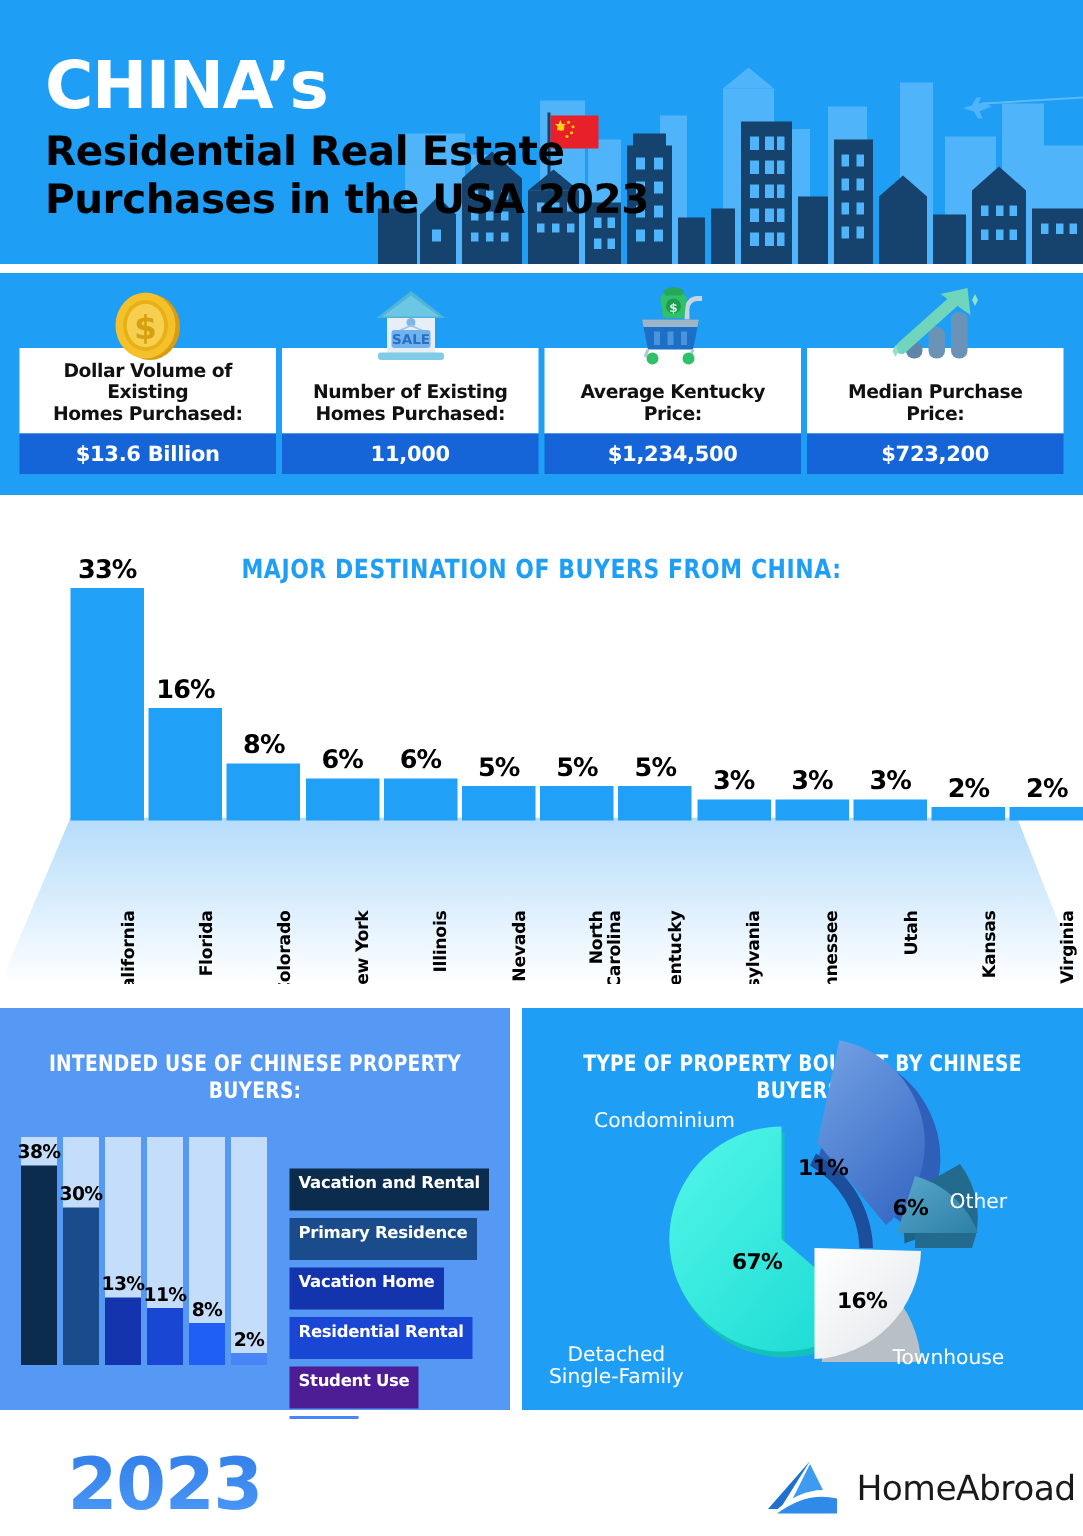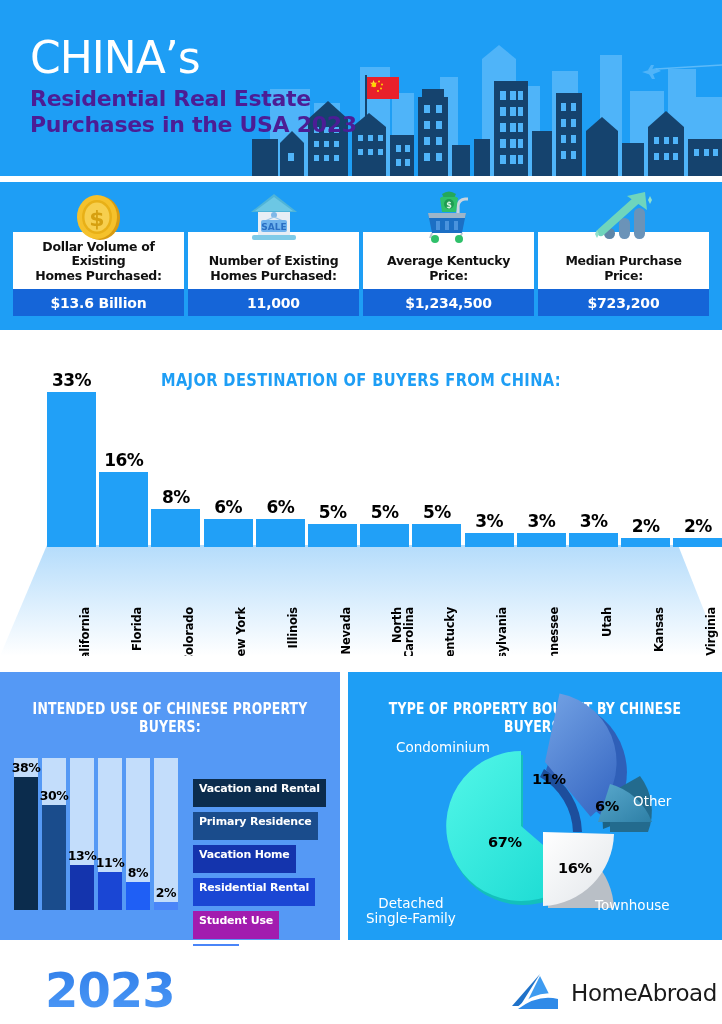--- a/index.html
+++ b/index.html
@@ -12,25 +12,25 @@
   #page { position: relative; width: 722px; height: 1024px; background: #ffffff; }
 
   
   .header {
     position: absolute; left: 0; top: 0; width: 722px; height: 176px;
     background: #1e9ef5; overflow: hidden;
   }
   .skyline { position: absolute; right: 0; bottom: 0; width: 470px; height: 145px; }
   .hdr-text { position: absolute; left: 30px; top: 36px; z-index: 3; }
   .hdr-title {
-    font-size: 44px; font-weight: 400; color: #ffffff; letter-spacing: -1px;
+    font-size: 44px; font-weight: 700; color: #ffffff; letter-spacing: -1px;
     line-height: 1.0; font-family: "DejaVu Sans", sans-serif;
   }
   .hdr-sub1, .hdr-sub2 {
-    font-size: 22px; font-weight: 900; color: #4c1d95; line-height: 1.18;
+    font-size: 27px; font-weight: 900; color: #000000; line-height: 1.18;
     font-family: "DejaVu Sans", sans-serif; letter-spacing: -0.3px;
   }
   .hdr-sub1 { margin-top: 6px; }
 
   
   .stats-band {
     position: absolute; left: 0; top: 182px; width: 722px; height: 148px;
     background: #1e9ef5;
   }
   .stats-row {
@@ -495,21 +495,21 @@
       <div class="iu-col" style="left: 140px; background: rgb(195, 221, 251);">
         <div class="iu-fill" style="height: 8px; background: rgb(74, 133, 248);"></div>
         <div class="iu-pct" style="bottom: 10px;">2%</div>
       </div>
     </div>
   <div class="iu-legend">
       <div class="iu-legend-item" style="background: rgb(11, 44, 77);">Vacation and Rental</div>
       <div class="iu-legend-item" style="background: rgb(26, 76, 140);">Primary Residence</div>
       <div class="iu-legend-item" style="background: rgb(20, 52, 173);">Vacation Home</div>
       <div class="iu-legend-item" style="background: rgb(26, 70, 212);">Residential Rental</div>
-      <div class="iu-legend-item" style="background: #a21caf;">Student Use</div>
+      <div class="iu-legend-item" style="background: #4c1d95;">Student Use</div>
       <div class="iu-legend-item" style="background: rgb(74, 133, 248);">Other</div>
     </div>
 
   <div class="panel-right">
     <div class="panel-title">TYPE OF PROPERTY BOUGHT BY CHINESE BUYERS:</div>
   </div>
   <div class="pie-wrap">
     <svg viewBox="0 0 374 268" style="position:absolute;left:0;top:0;width:374px;height:268px;">
       <defs>
         <linearGradient id="gCondo" x1="0" y1="0" x2="1" y2="1">

